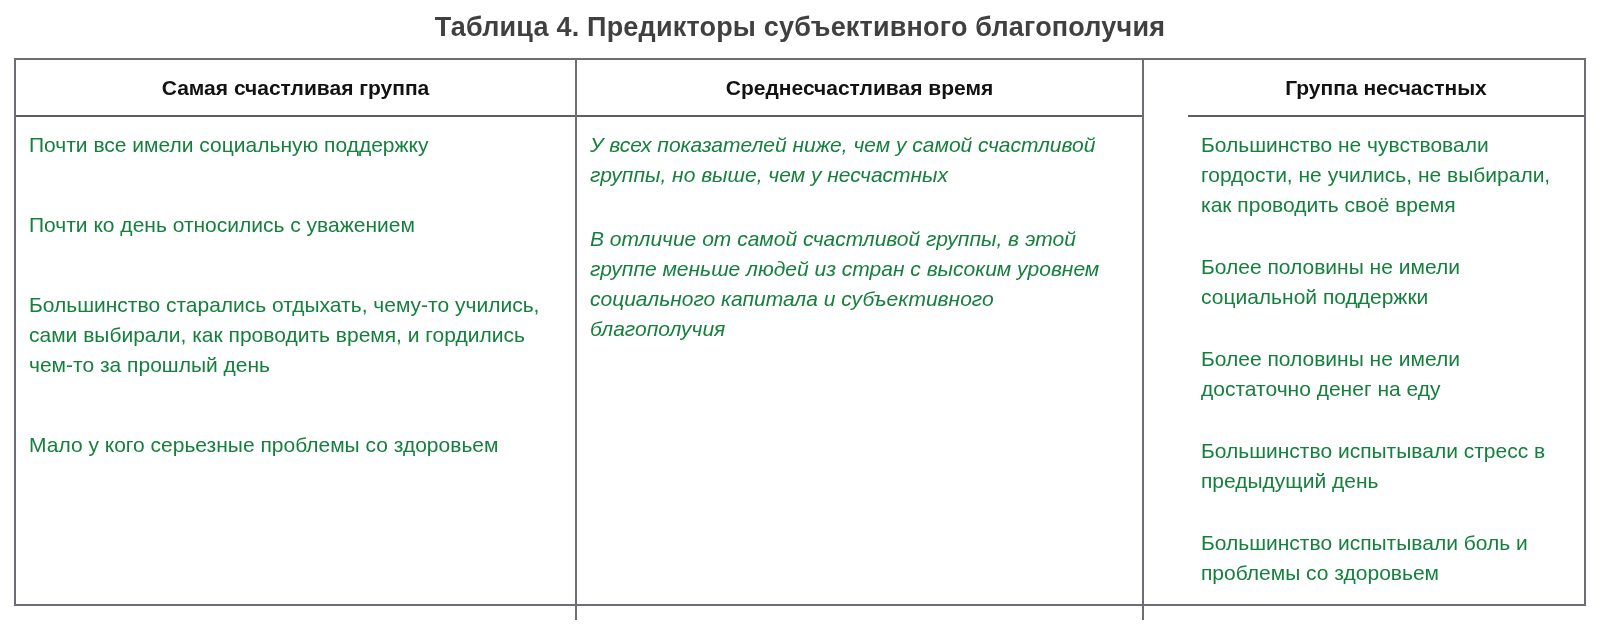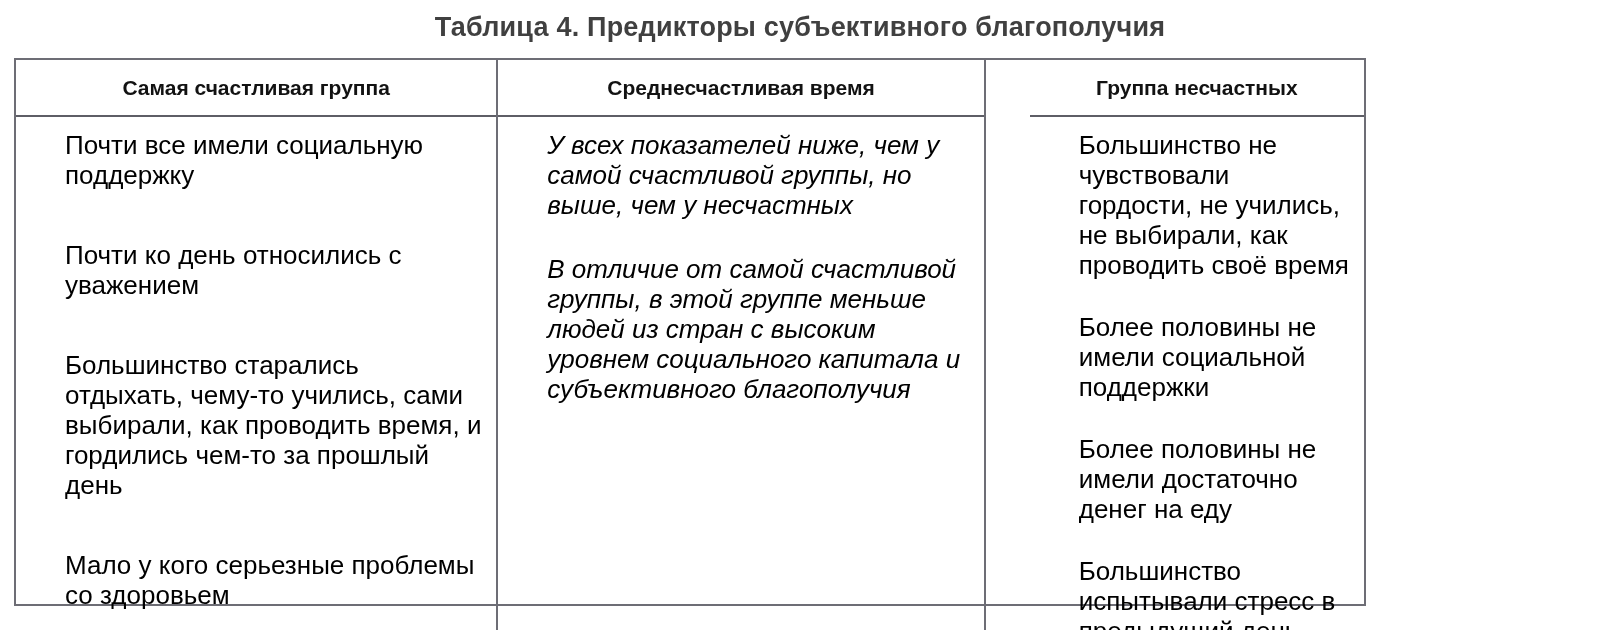--- a/index.html
+++ b/index.html
@@ -24,21 +24,21 @@
     font-size: 27px;
     line-height: 34px;
     font-weight: bold;
     color: #404040;
     letter-spacing: 0.2px;
   }
   .table {
     position: absolute;
     left: 14px;
     top: 58px;
-    width: 1352px;
+    width: 1572px;
     height: 548px;
     box-sizing: border-box;
     border: 2px solid #6d6d75;
     background: #ffffff;
     display: grid;
     grid-template-columns: 561fr 567fr 440fr;
   }
   .col {
     display: flex;
     flex-direction: column;
@@ -57,25 +57,24 @@
     display: flex;
     align-items: center;
     justify-content: center;
     font-size: 21px;
     font-weight: bold;
     color: #121212;
   }
   .td {
     flex: 1;
     padding: 13px 14px 0 13px;
-    font-size: 26px;
+    font-size: 21px;
     line-height: 30px;
-    color: #000000;
+    color: #15803d;
     overflow: hidden;
-    margin-left: 36px;
   }
   .td p {
     margin: 0;
   }
   .col-1 .td p { margin-bottom: 50px; }
   .col-2 .td p { margin-bottom: 34px; font-style: italic; }
   .col-3 .td p { margin-bottom: 32px; }
 </style>
 </head>
 <body>
@@ -104,17 +103,18 @@
       </div>
     </div>
 
     <div class="col col-3">
       <div class="th">Группа несчастных</div>
       <div class="td">
         <p>Большинство не чувствовали гордости, не учились, не выбирали, как проводить своё время</p>
         <p>Более половины не имели социальной поддержки</p>
         <p>Более половины не имели достаточно денег на еду</p>
         <p>Большинство испытывали стресс в предыдущий день</p>
+        <p>Большинство испытывали боль и проблемы со здоровьем</p>
       </div>
     </div>
 
   </div>
 </div>
 
 </body></html>

